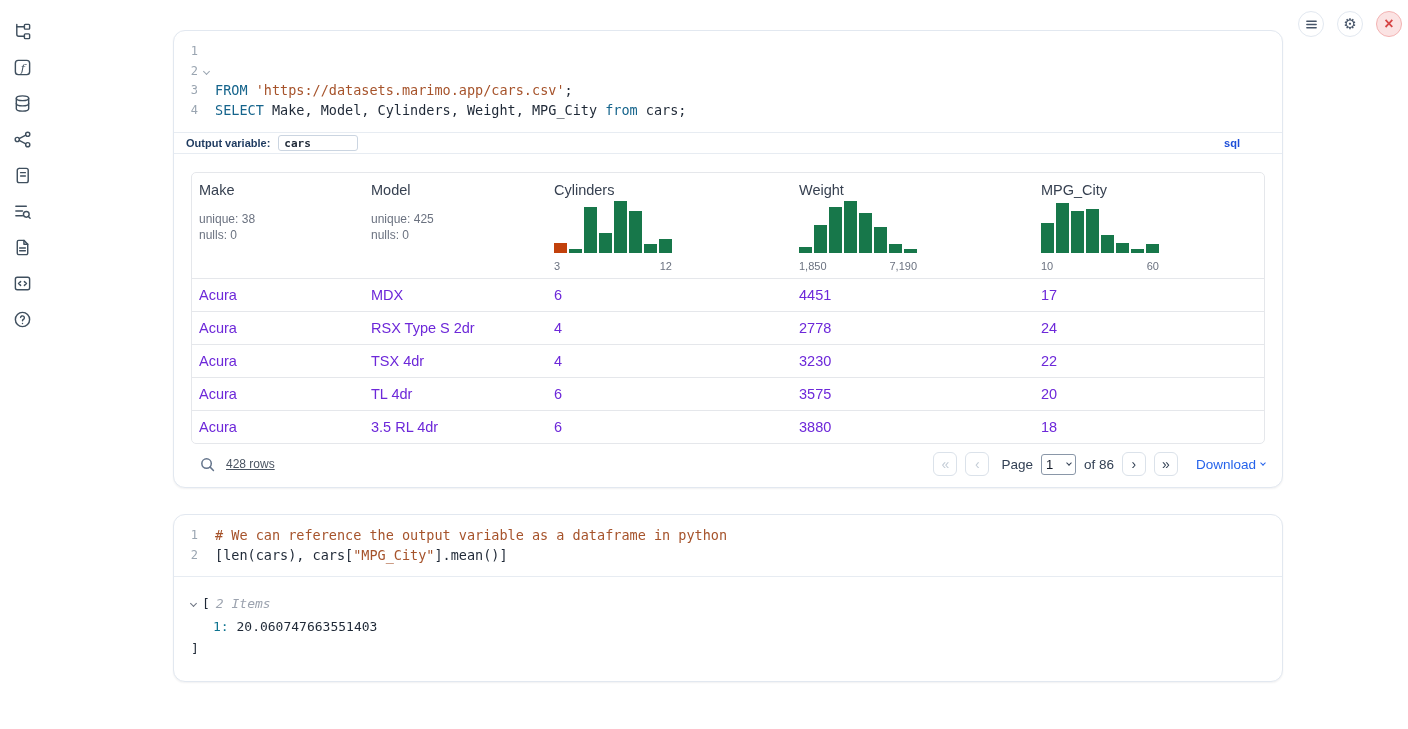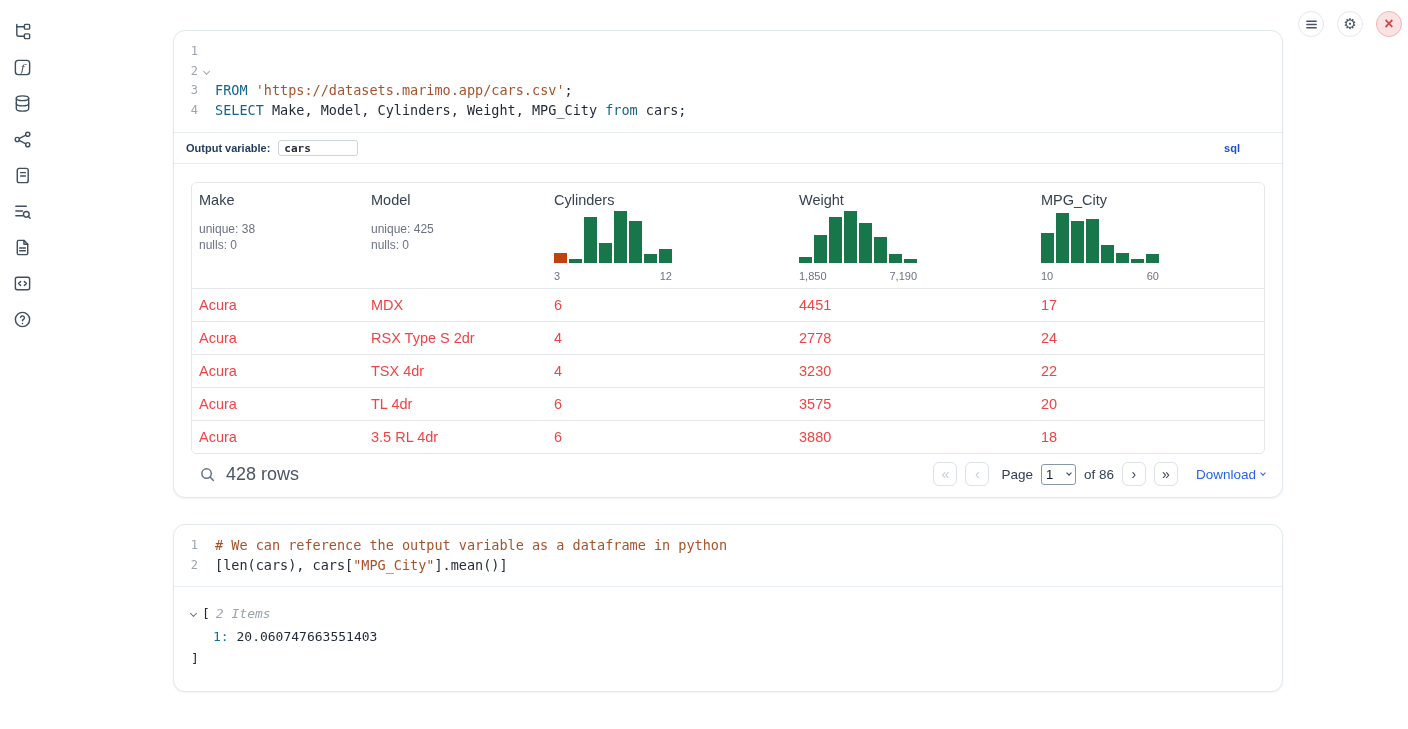--- a/index.html
+++ b/index.html
@@ -28,45 +28,45 @@
   .gutter { width:24px; text-align:right; color:#9aa5b1; font-size:12px; flex:none; line-height:19.7px; }
   .fold { width:17px; flex:none; color:#9aa5b1; position:relative; }
   .fold .chev { position:absolute; left:6px; top:7px; }
   .tok-keyword { color:var(--keyword,#15648c); }
   .tok-comment { color:var(--comment,#a6532b); }
   .tok-string  { color:var(--string,#a6532b); }
 
   .chev { display:inline-block; width:5px; height:5px; border-right:1.5px solid currentColor; border-bottom:1.5px solid currentColor; transform:rotate(45deg); }
 
   
-  .outvar-bar { height:32px; border-top:1px solid #e7ecf2; border-bottom:1px solid #e7ecf2; display:flex; align-items:center; padding:0 12px; gap:8px; }
+  .outvar-bar { height:22px; border-top:1px solid #e7ecf2; border-bottom:1px solid #e7ecf2; display:flex; align-items:center; padding:0 12px; gap:8px; }
   .outvar-label { font-size:11px; font-weight:700; color:#1e3a5f; }
   .outvar-input { width:80px; height:16px; border:1px solid #cbd5e1; border-radius:3px; font-family:"DejaVu Sans Mono",monospace; font-size:11px; font-weight:700; color:#1f2937; padding:1px 5px 0; background:#fff; }
   .lang-badge { margin-left:auto; margin-right:30px; font-size:11px; font-weight:700; color:#1d4ed8; }
 
   
   .cell-output { padding:18px 17px 2px; }
   .dtable { border:1px solid #e5e7eb; border-radius:5px; }
   .thead, .data-row { display:grid; grid-template-columns:172px 183px 245px 242px 1fr; }
   .th { padding:9px 4px 6px 7px; }
   .th-label { font-size:14.5px; color:#374151; }
   .th-stats { margin-top:13px; font-size:12px; color:#6b7280; line-height:16.5px; }
   .hist { margin-top:3px; width:118px; }
   .hist-bars { display:flex; align-items:flex-end; gap:2px; height:52px; }
   .hist-bar { width:13px; background:var(--hist-green,#17774a); }
   .hist-bar.hl { background:var(--hist-orange,#c2410c); }
   .hist-axis { display:flex; justify-content:space-between; font-size:11px; color:#6b7280; margin-top:7px; }
   .data-row { border-top:1px solid #e5e7eb; height:33px; align-items:center; }
-  .cell-td { padding-left:7px; font-size:14.5px; color:#ef4444; }
+  .cell-td { padding-left:7px; font-size:14.5px; color:#6d28d9; }
 
   
   .table-footer { height:41px; display:flex; align-items:center; color:#475569; }
   .search-btn { width:22px; height:22px; margin-left:5px; display:flex; align-items:center; justify-content:center; cursor:pointer; }
   .search-btn svg { width:17px; height:17px; stroke:#64748b; fill:none; stroke-width:1.6; stroke-linecap:round; }
-  .row-count { font-size:18px; margin-left:8px; color:#4b5563; }
+  .row-count { font-size:12px; margin-left:8px; color:#4b5563;text-decoration:underline; }
   .pager { margin-left:auto; display:flex; align-items:center; gap:8px; }
   .pg-btn { width:24px; height:24px; border:1px solid #dbe2ea; border-radius:6px; background:#fff; display:flex; align-items:center; justify-content:center; font-size:14px; color:#334155; cursor:pointer; }
   .pg-btn.disabled { color:#c3ccd6; }
   .page-label, .of-label { font-size:13.5px; color:#334155; }
   .page-label { margin-left:4px; }
   .page-select { border:1px solid #8a97a8; border-radius:3px; height:21px; min-width:35px; display:flex; align-items:center; justify-content:space-between; padding:0 4px; gap:5px; font-size:13px; color:#111827; cursor:pointer; }
   .page-select .chev { width:4px; height:4px; margin-top:-2px; color:#334155; }
   .download { margin-left:10px; display:flex; align-items:center; gap:5px; color:var(--link-blue,#2563eb); font-size:13.5px; cursor:pointer; }
   .download .chev { width:4px; height:4px; margin-top:-2px; }
 

